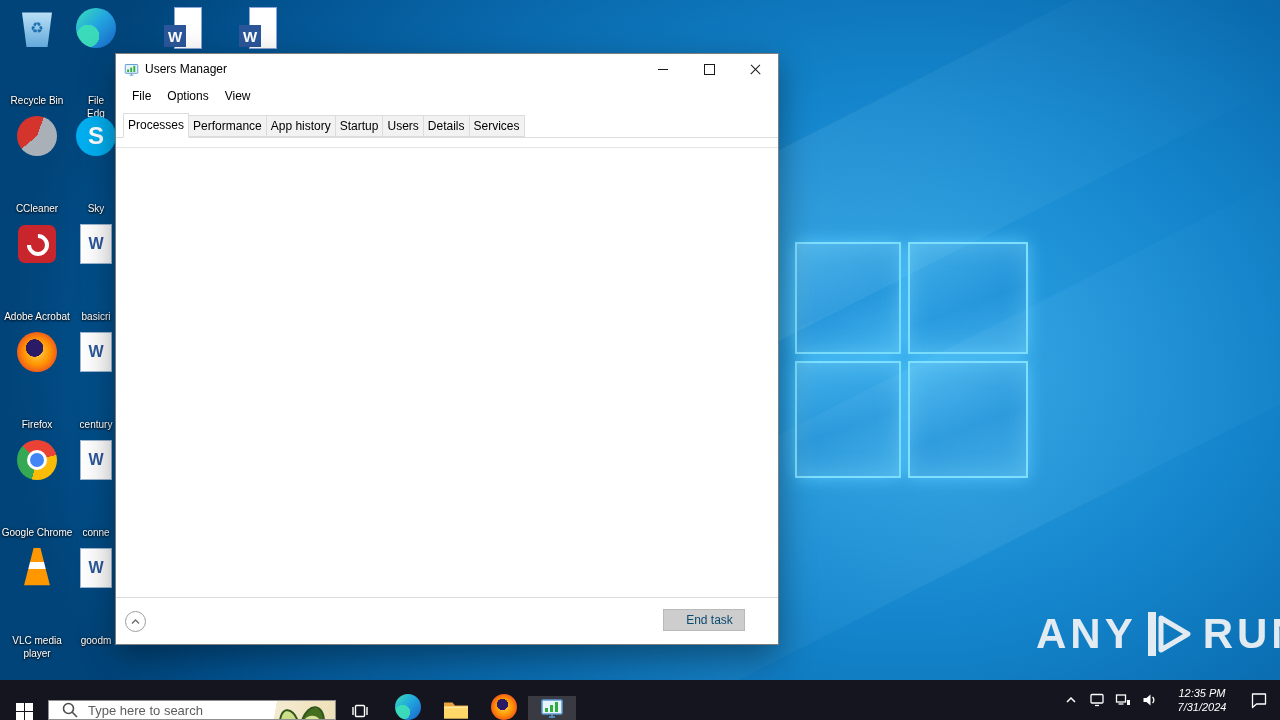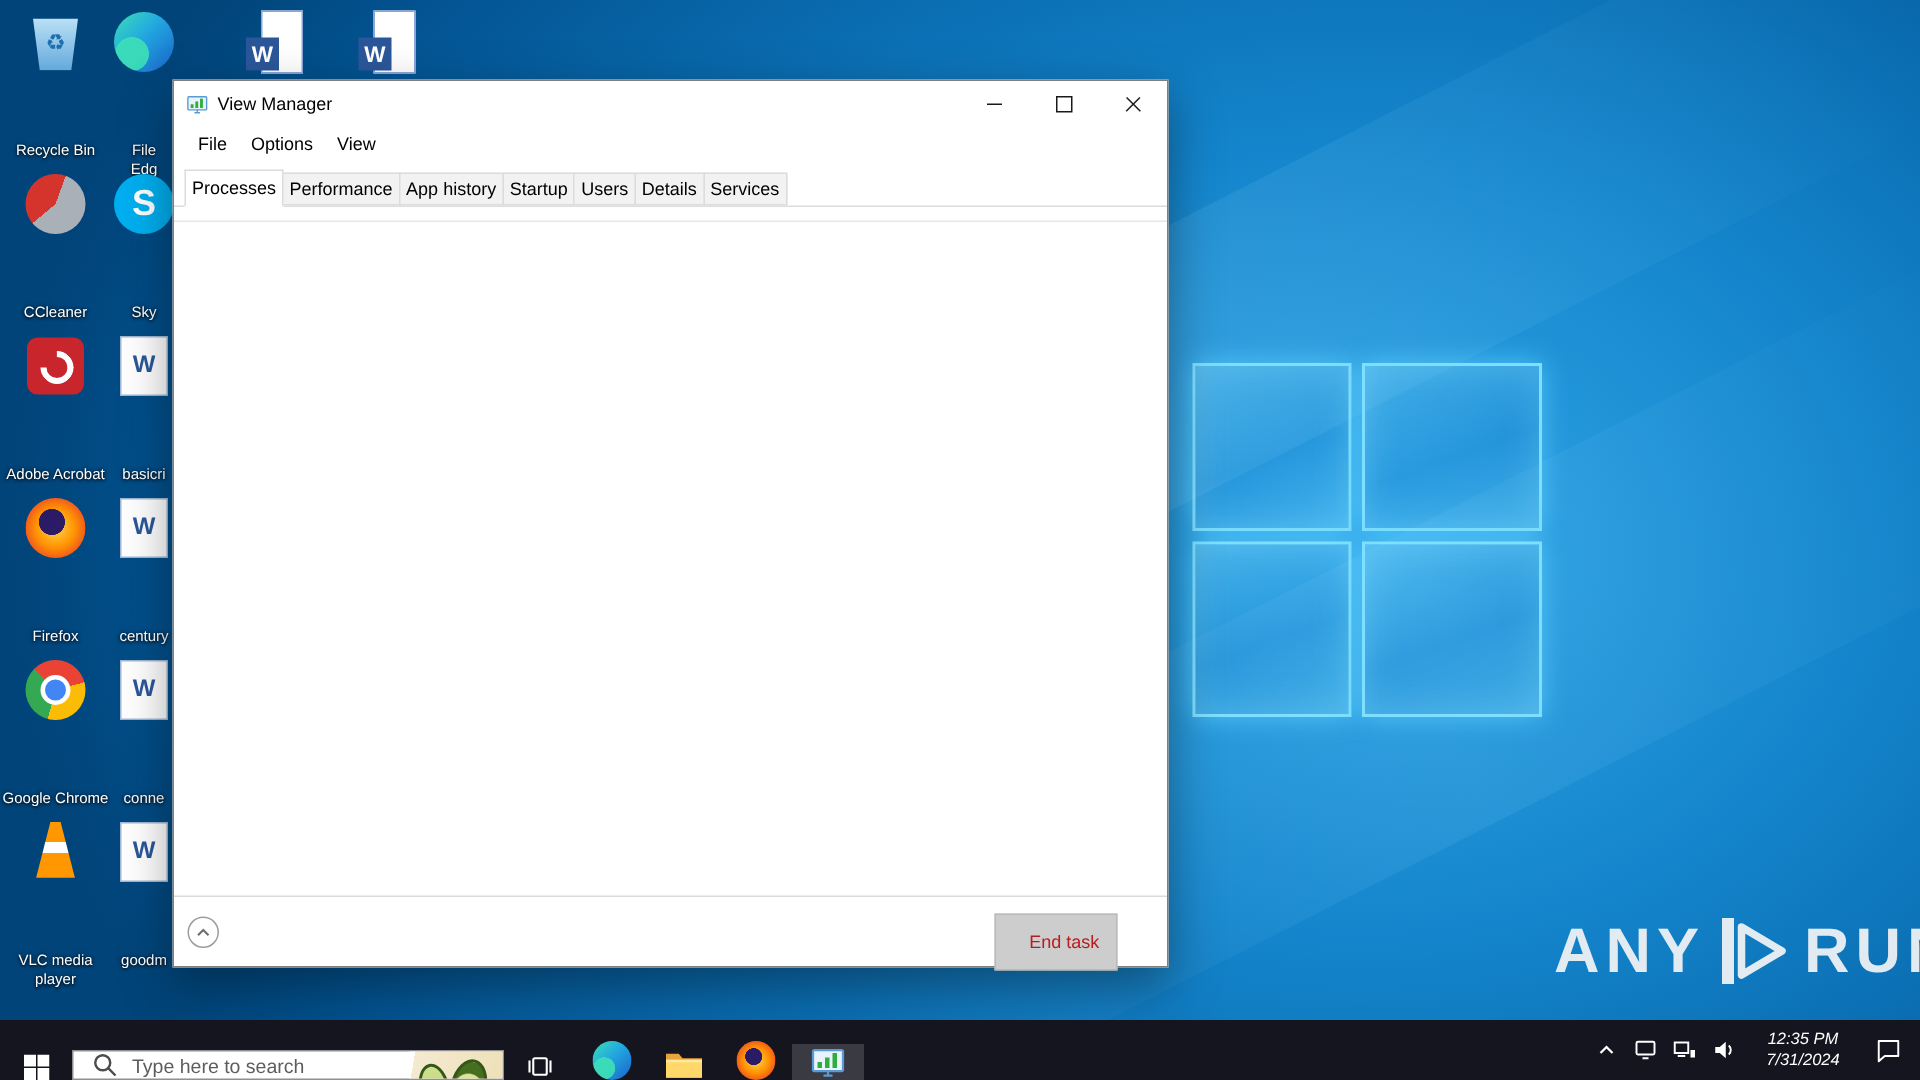--- a/index.html
+++ b/index.html
@@ -81,22 +81,22 @@
   .tm-tabs{display:flex;align-items:flex-end;padding:7px 0 0 7px;border-bottom:1px solid #dcdcdc;flex:0 0 auto;}
   .tab{height:20px;line-height:20px;padding:0 4px;font-size:12px;background:#f2f2f2;
     border:1px solid #dcdcdc;margin-right:-1px;position:relative;box-sizing:content-box;}
   .tab.active{background:#fff;height:23px;line-height:23px;margin-top:-3px;border-bottom:1px solid #fff;
     margin-bottom:-1px;z-index:2;}
   .tm-colheader{height:9px;border-bottom:1px solid #e6e6e6;flex:0 0 auto;}
   .tm-content{flex:1 1 auto;background:#fff;}
   .tm-footer{flex:0 0 46px;border-top:1px solid #dcdcdc;position:relative;background:#fff;}
   .collapse-circle{position:absolute;left:9px;top:13px;width:19px;height:19px;border:1px solid #9d9d9d;
     border-radius:50%;display:flex;align-items:center;justify-content:center;}
-  .end-task{position:absolute;right:33px;top:11px;width:82px;height:38px;background:#cdcdcd;
-    border:1px solid #b9b9b9;color:#b91c1c;font-size:12px;font-family:"Liberation Sans",sans-serif;padding-left:17px;}
+  .end-task{position:absolute;right:33px;top:11px;width:82px;height:22px;background:#cdcdcd;
+    border:1px solid #b9b9b9;color:#0c4a6e;font-size:12px;font-family:"Liberation Sans",sans-serif;padding-left:17px;}
 
   
   .taskbar{position:absolute;left:0;bottom:0;width:1280px;height:40px;background:#15151f;z-index:20;
     display:flex;align-items:flex-end;}
   .tb-start{width:48px;display:flex;align-items:center;justify-content:center;}
   .tb-search{width:288px;background:#fff;border:1px solid #8f8f8f;box-sizing:border-box;position:relative;
     display:flex;align-items:center;padding-left:12px;gap:9px;}
   .tb-search-text{color:#5d5d5d;font-size:13px;}
   .tb-search-art{position:absolute;right:0;top:0;bottom:0;width:62px;overflow:hidden;
     background:linear-gradient(100deg,#fff 0 6%,#f4ead0 6%,#eee1b8);}
@@ -244,21 +244,21 @@
     <div class="tm-titlebar">
       <span class="tm-appicon">
         <svg width="15" height="15" viewBox="0 0 24 24">
           <rect x="2" y="4" width="20" height="14" rx="1" fill="#e9f3fc" stroke="#5a9bd5" stroke-width="1.5"></rect>
           <rect x="5" y="12" width="3" height="4" fill="#2fae3e"></rect>
           <rect x="10" y="9" width="3" height="7" fill="#2fae3e"></rect>
           <rect x="15" y="6" width="3" height="10" fill="#2fae3e"></rect>
           <path d="M9 21 h6 M12 18 v3" stroke="#5a9bd5" stroke-width="1.5"></path>
         </svg>
       </span>
-      <span class="tm-title">View Manager</span>
+      <span class="tm-title">Users Manager</span>
       <div class="tm-caption">
         <div class="capbtn">
             <div class="glyph-min"></div>
           </div>
         <div class="capbtn">
             <div class="glyph-max"></div>
           </div>
         <div class="capbtn">
             <div class="glyph-close"></div>
           </div>

